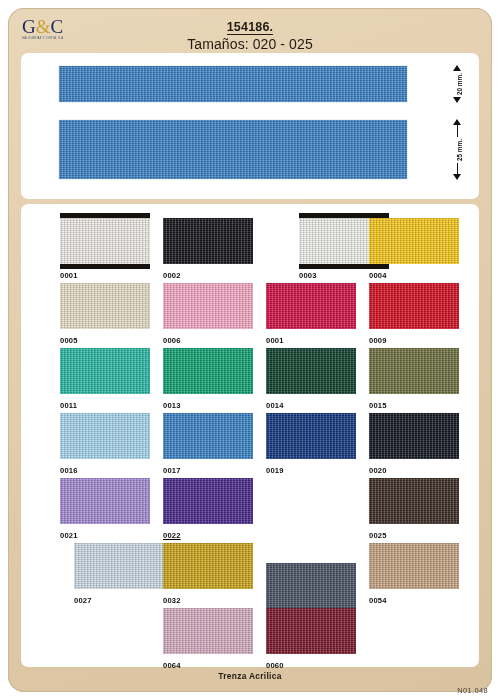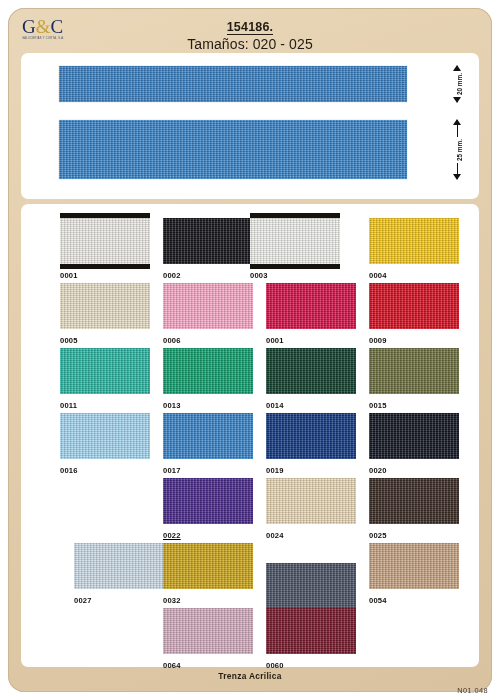--- a/index.html
+++ b/index.html
@@ -253,21 +253,21 @@
   <div class="panel panel-swatches">
     <div class="grid" id="swatch-grid">
         <div class="cell" style="left: 39px; top: 14px;">
           <div class="chip backed" style="background-color: rgb(236, 234, 229);"></div>
           <span class="chip-code">0001</span>
         </div>
         <div class="cell" style="left: 142px; top: 14px;">
           <div class="chip" style="background-color: rgb(22, 21, 26);"></div>
           <span class="chip-code">0002</span>
         </div>
-        <div class="cell" style="left: 229px; top: 14px;">
+        <div class="cell" style="left: 250px; top: 14px; padding-left: 28px;">
           <div class="chip backed" style="background-color: rgb(238, 238, 234);"></div>
           <span class="chip-code">0003</span>
         </div>
         <div class="cell" style="left: 348px; top: 14px;">
           <div class="chip" style="background-color: rgb(245, 199, 29);"></div>
           <span class="chip-code">0004</span>
         </div>
         <div class="cell" style="left: 39px; top: 79px;">
           <div class="chip" style="background-color: rgb(230, 221, 198);"></div>
           <span class="chip-code">0005</span>
@@ -309,28 +309,28 @@
           <span class="chip-code">0017</span>
         </div>
         <div class="cell" style="left: 245px; top: 209px;">
           <div class="chip" style="background-color: rgb(20, 56, 127);"></div>
           <span class="chip-code">0019</span>
         </div>
         <div class="cell" style="left: 348px; top: 209px;">
           <div class="chip" style="background-color: rgb(19, 23, 35);"></div>
           <span class="chip-code">0020</span>
         </div>
+        <div class="cell" style="left: 39px; top: 274px;">
+          <div class="chip" style="background-color: rgb(163, 139, 209);"></div>
+          <span class="chip-code">0021</span>
+        </div>
         <div class="cell" style="left: 142px; top: 274px; text-decoration: underline;">
           <div class="chip" style="background-color: rgb(74, 42, 140);"></div>
           <span class="chip-code">0022</span>
         </div>
-        <div class="cell" style="left: 245px; top: 274px;">
-          <div class="chip" style="background-color: rgb(232, 215, 182);"></div>
-          <span class="chip-code">0024</span>
-        </div>
         <div class="cell" style="left: 348px; top: 274px;">
           <div class="chip" style="background-color: rgb(59, 44, 37);"></div>
           <span class="chip-code">0025</span>
         </div>
         <div class="cell" style="left: 39px; top: 339px; padding-left: 14px;">
           <div class="chip" style="background-color: rgb(204, 218, 228);"></div>
           <span class="chip-code">0027</span>
         </div>
         <div class="cell" style="left: 142px; top: 339px;">
           <div class="chip" style="background-color: rgb(201, 164, 28);"></div>

